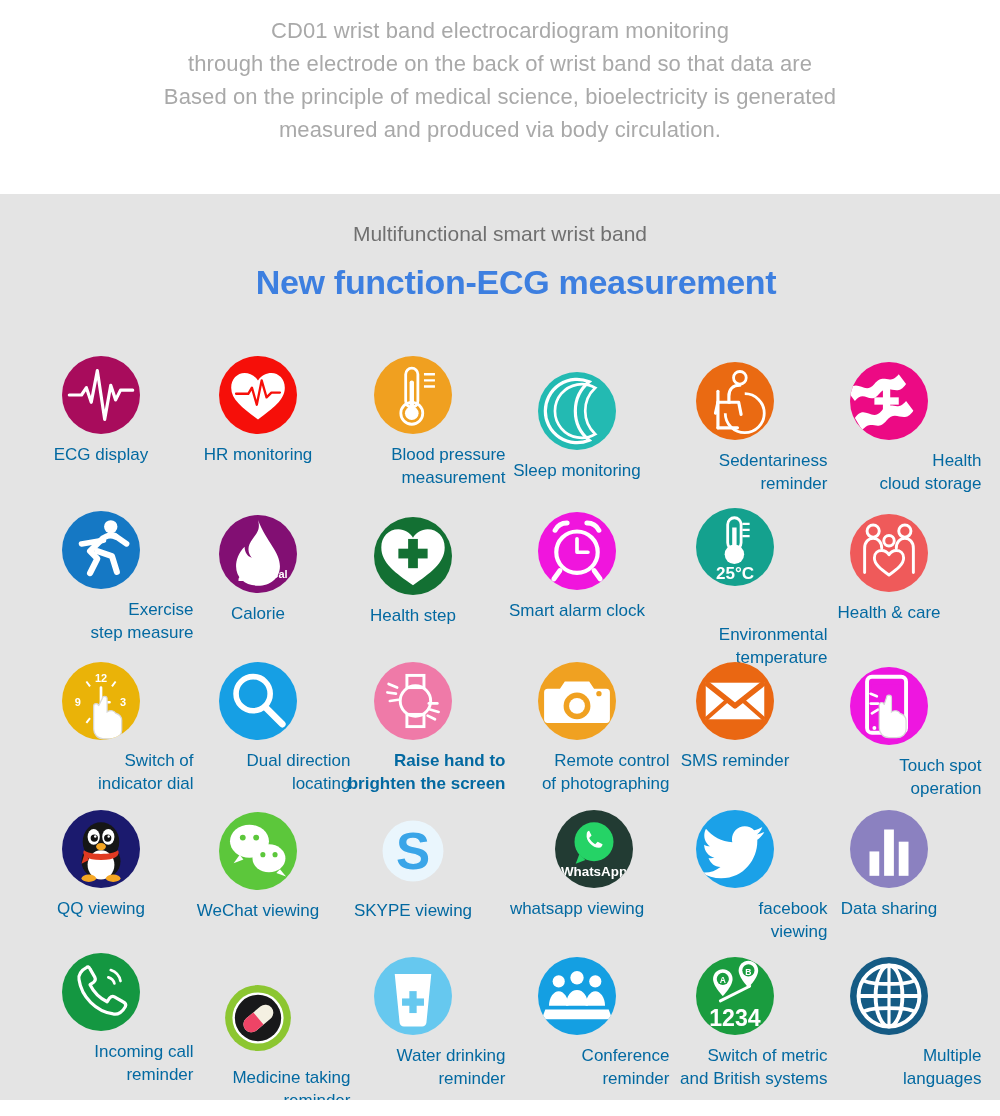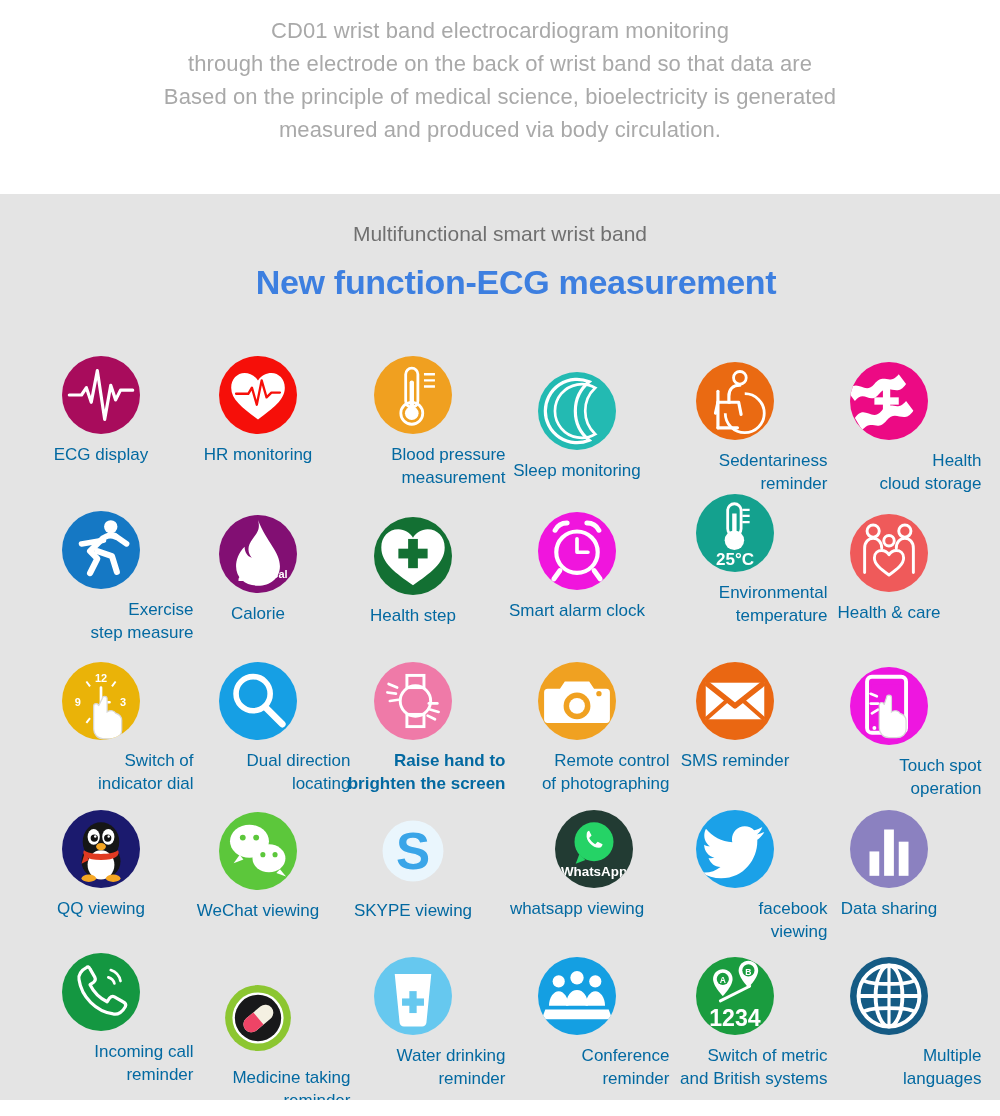--- a/index.html
+++ b/index.html
@@ -191,21 +191,21 @@
             <circle cx="32" cy="33" r="17" fill="none" stroke="white" stroke-width="3.4"></circle>
             <path d="M32 22v11h9" fill="none" stroke="white" stroke-width="3" stroke-linecap="round" stroke-linejoin="round"></path>
             <path d="M14 15a11 11 0 0110-6" fill="none" stroke="white" stroke-width="4" stroke-linecap="round"></path>
             <path d="M50 15a11 11 0 00-10-6" fill="none" stroke="white" stroke-width="4" stroke-linecap="round"></path>
             <line x1="18" y1="48" x2="13" y2="55" stroke="white" stroke-width="4" stroke-linecap="round"></line>
             <line x1="46" y1="48" x2="51" y2="55" stroke="white" stroke-width="4" stroke-linecap="round"></line>
           </svg>
         </div>
         <div class="lbl">Smart alarm clock</div>
       </div>
-      <div class="cell" style="left: 652px; top: 154px;">
+      <div class="cell" style="left: 652px; top: 168px; gap: 28px;">
         <div class="ico" style="background: rgb(20, 161, 142);">
           <svg width="78" height="78" viewBox="0 0 64 64">
             <rect x="26" y="8" width="11" height="26" rx="5.5" fill="none" stroke="white" stroke-width="2.3"></rect>
             <circle cx="31.5" cy="38" r="8" fill="white"></circle>
             <rect x="29.7" y="16" width="3.6" height="20" fill="white"></rect>
             <line x1="38" y1="13" x2="44" y2="13" stroke="white" stroke-width="1.8"></line>
             <line x1="38" y1="18" x2="44" y2="18" stroke="white" stroke-width="1.8"></line>
             <line x1="38" y1="23" x2="44" y2="23" stroke="white" stroke-width="1.8"></line>
             <text x="32" y="58" font-family="Liberation Sans, sans-serif" font-size="14" font-weight="bold" fill="white" text-anchor="middle">25°C</text>
           </svg>

